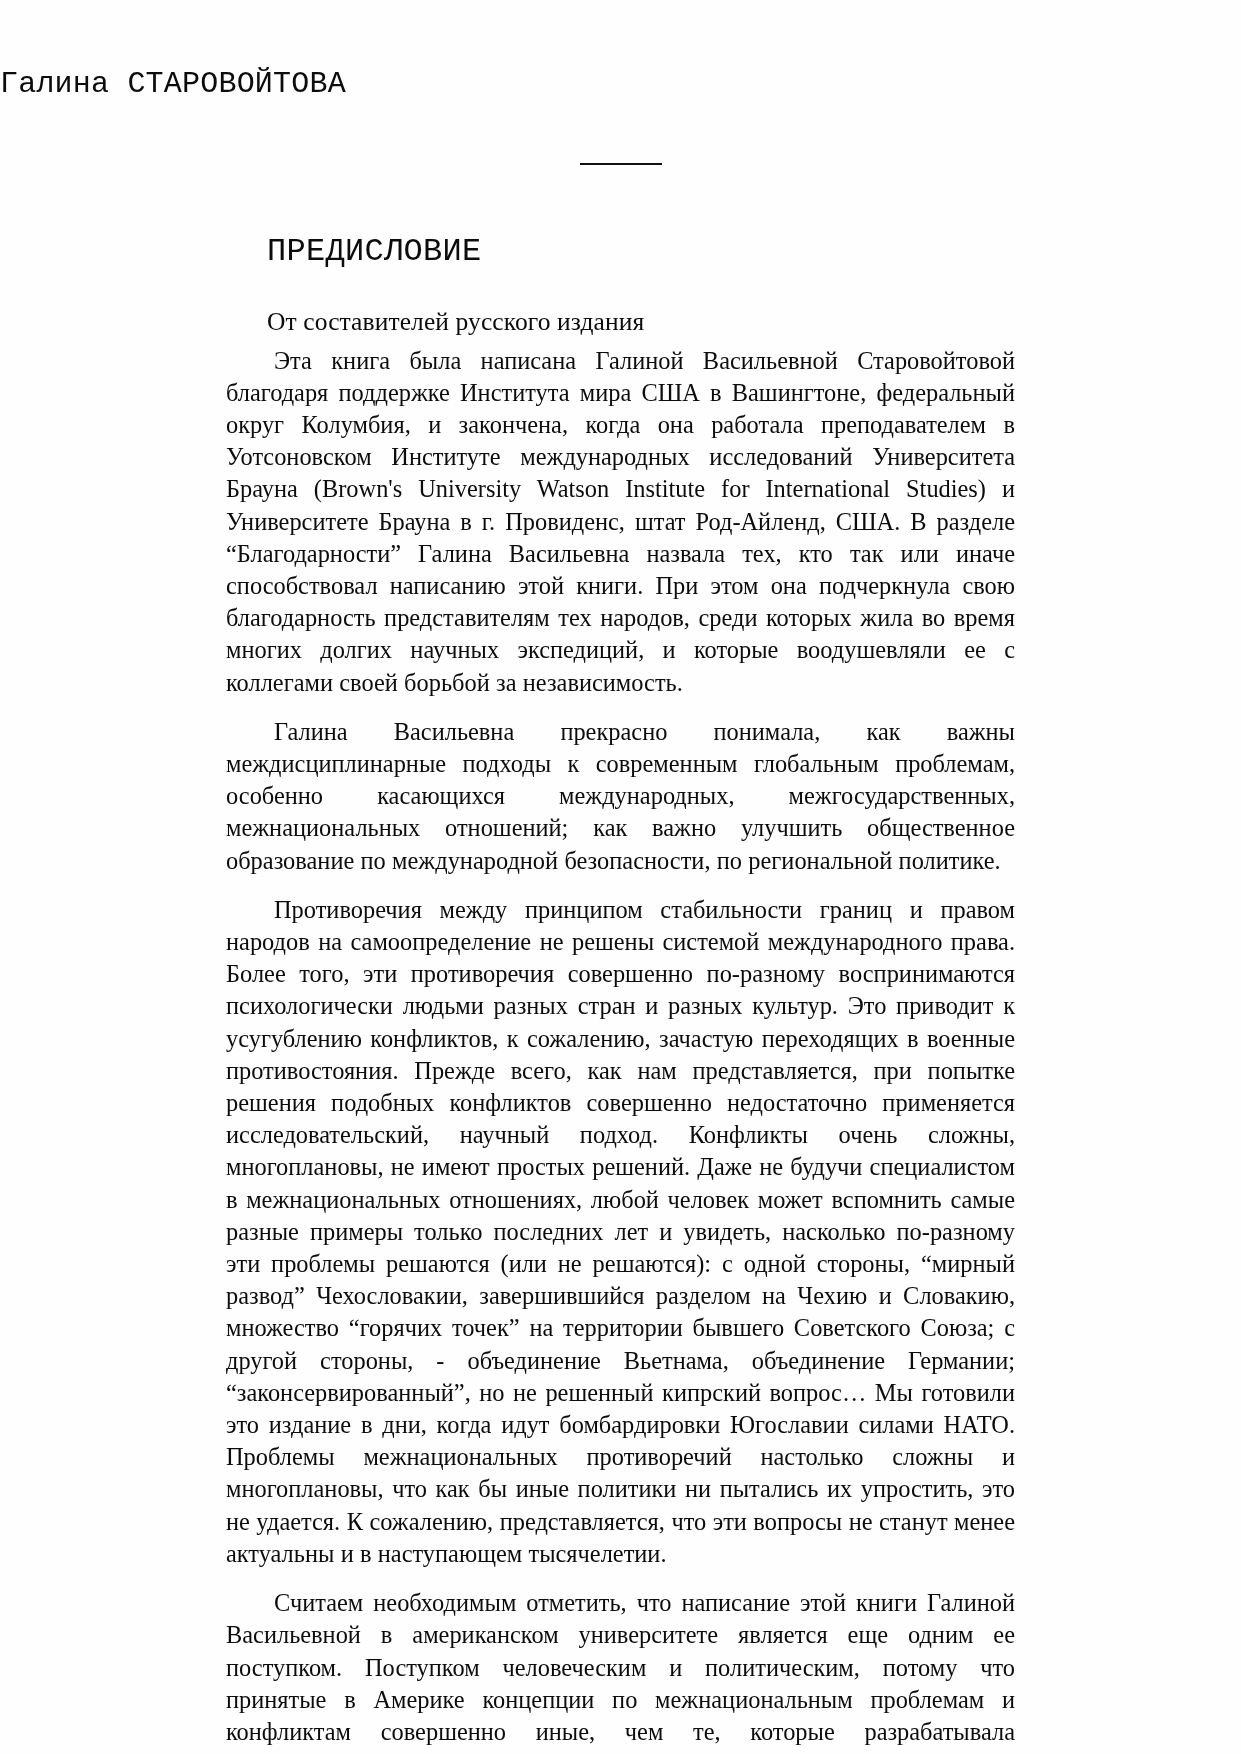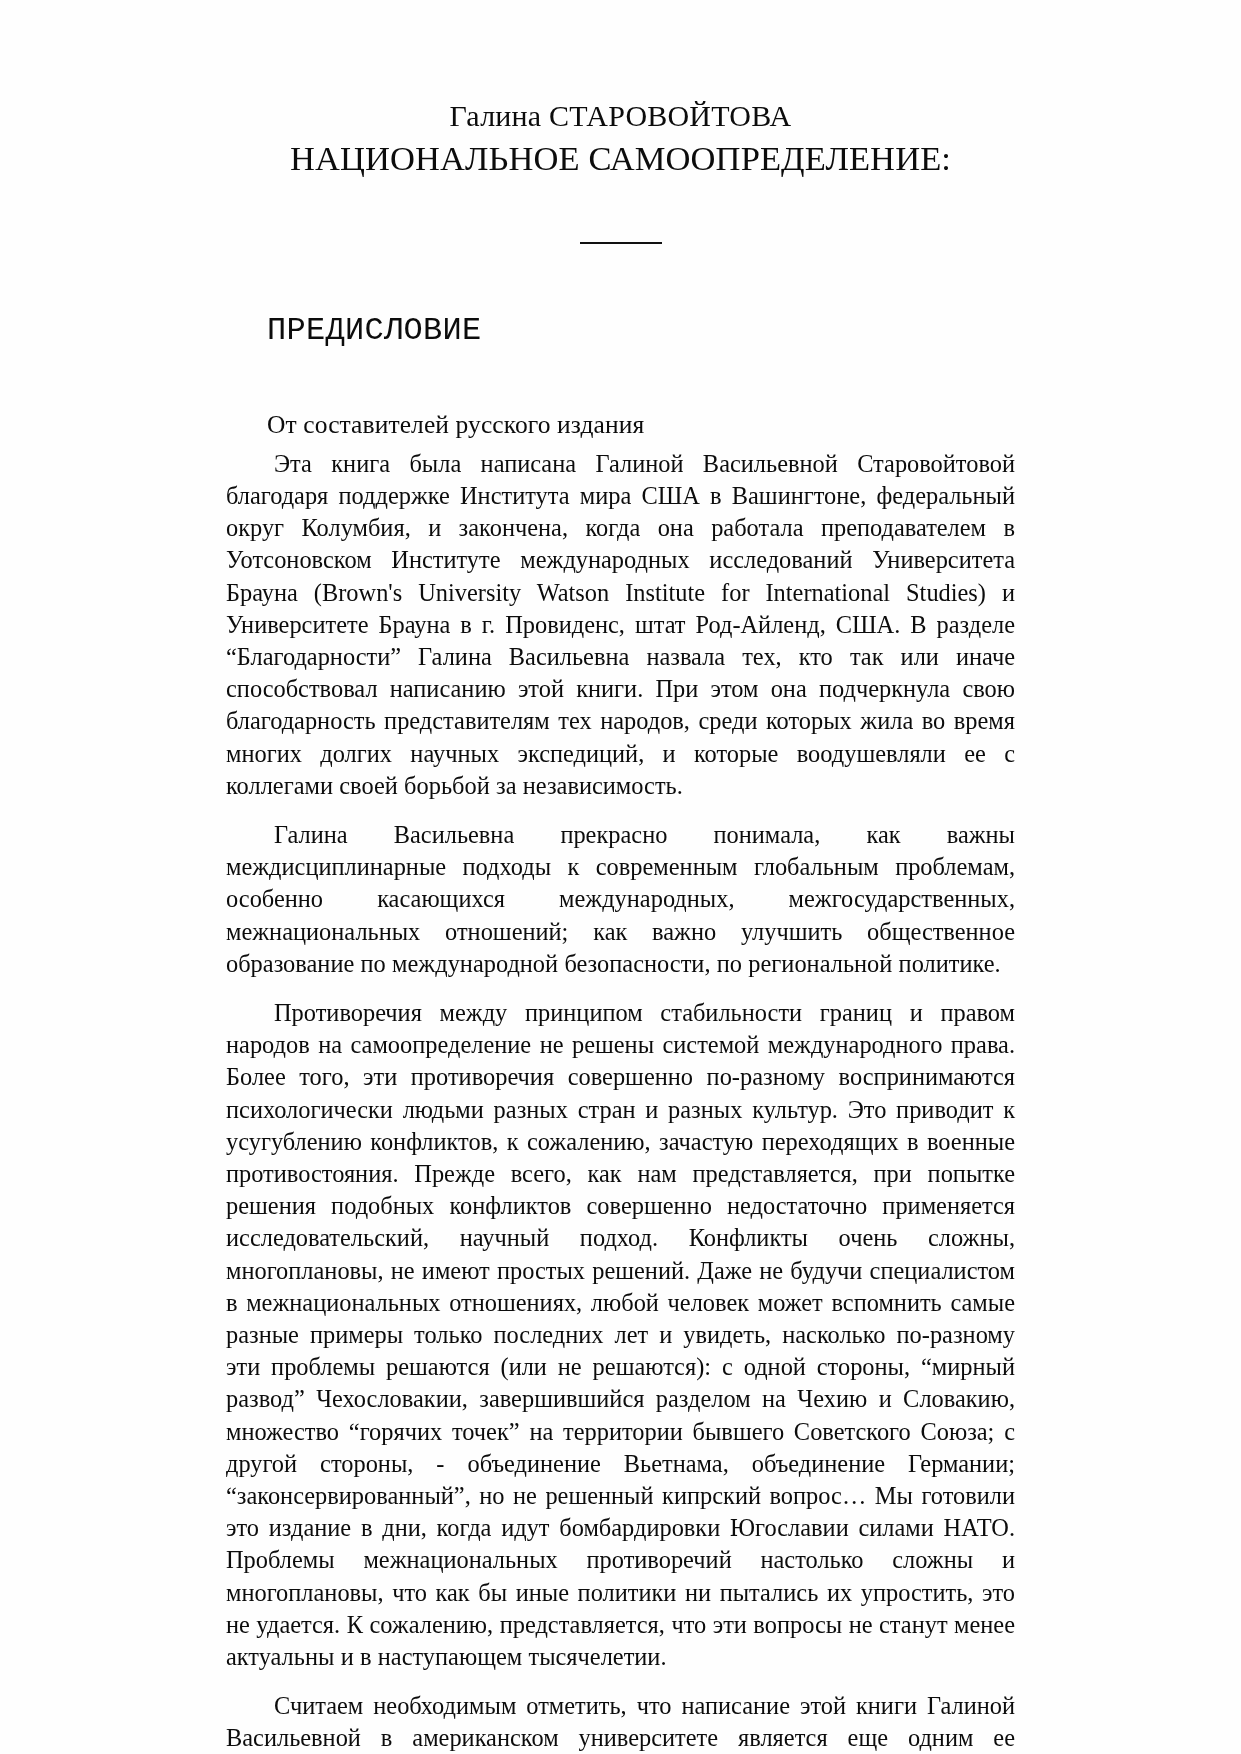--- a/index.html
+++ b/index.html
@@ -21,22 +21,23 @@
     width: 1241px;
     height: 1754px;
     box-sizing: border-box;
     padding: 0;
     position: relative;
     background: #fefefe;
   }
 
   
   .title-block {
-    text-align: center;
-    padding-top: 99px;
+    text-align: left;
+    padding-top: 68px;
+    font-family: Liberation Mono, monospace;
   }
   .author-name {
     font-size: 30px;
     line-height: 1.12;
     letter-spacing: 0.2px;
     font-weight: 400;
     margin: 0;
   }
   .book-title {
     font-size: 34.5px;
@@ -77,21 +78,21 @@
     font-weight: 400;
     margin: 61px 0 0 41px;
     letter-spacing: 0.3px;
     font-family: Liberation Mono, monospace;
   }
 
   .sub-heading {
     font-size: 25.5px;
     line-height: 1.2;
     font-weight: 400;
-    margin: 60px 0 0 41px;
+    margin: 36px 0 0 41px;
     letter-spacing: 0.1px;
   }
 
   p.para {
     font-size: 24.4px;
     line-height: 32.2px;
     text-align: justify;
     text-justify: inter-word;
     text-indent: 48px;
     margin: 0;
@@ -107,21 +108,20 @@
   }
 </style>
 </head>
 <body>
 
 <div class="page">
 
   <div class="title-block">
     <div class="author-name">Галина СТАРОВОЙТОВА</div>
     <div class="book-title">
-      <span class="tl">НАЦИОНАЛЬНОЕ САМООПРЕДЕЛЕНИЕ:</span>
     </div>
   </div>
 
   <div class="divider-wrap">
     <span class="divider"></span>
   </div>
 
   <div class="content">
 
     <h1 class="section-heading">ПРЕДИСЛОВИЕ</h1>

